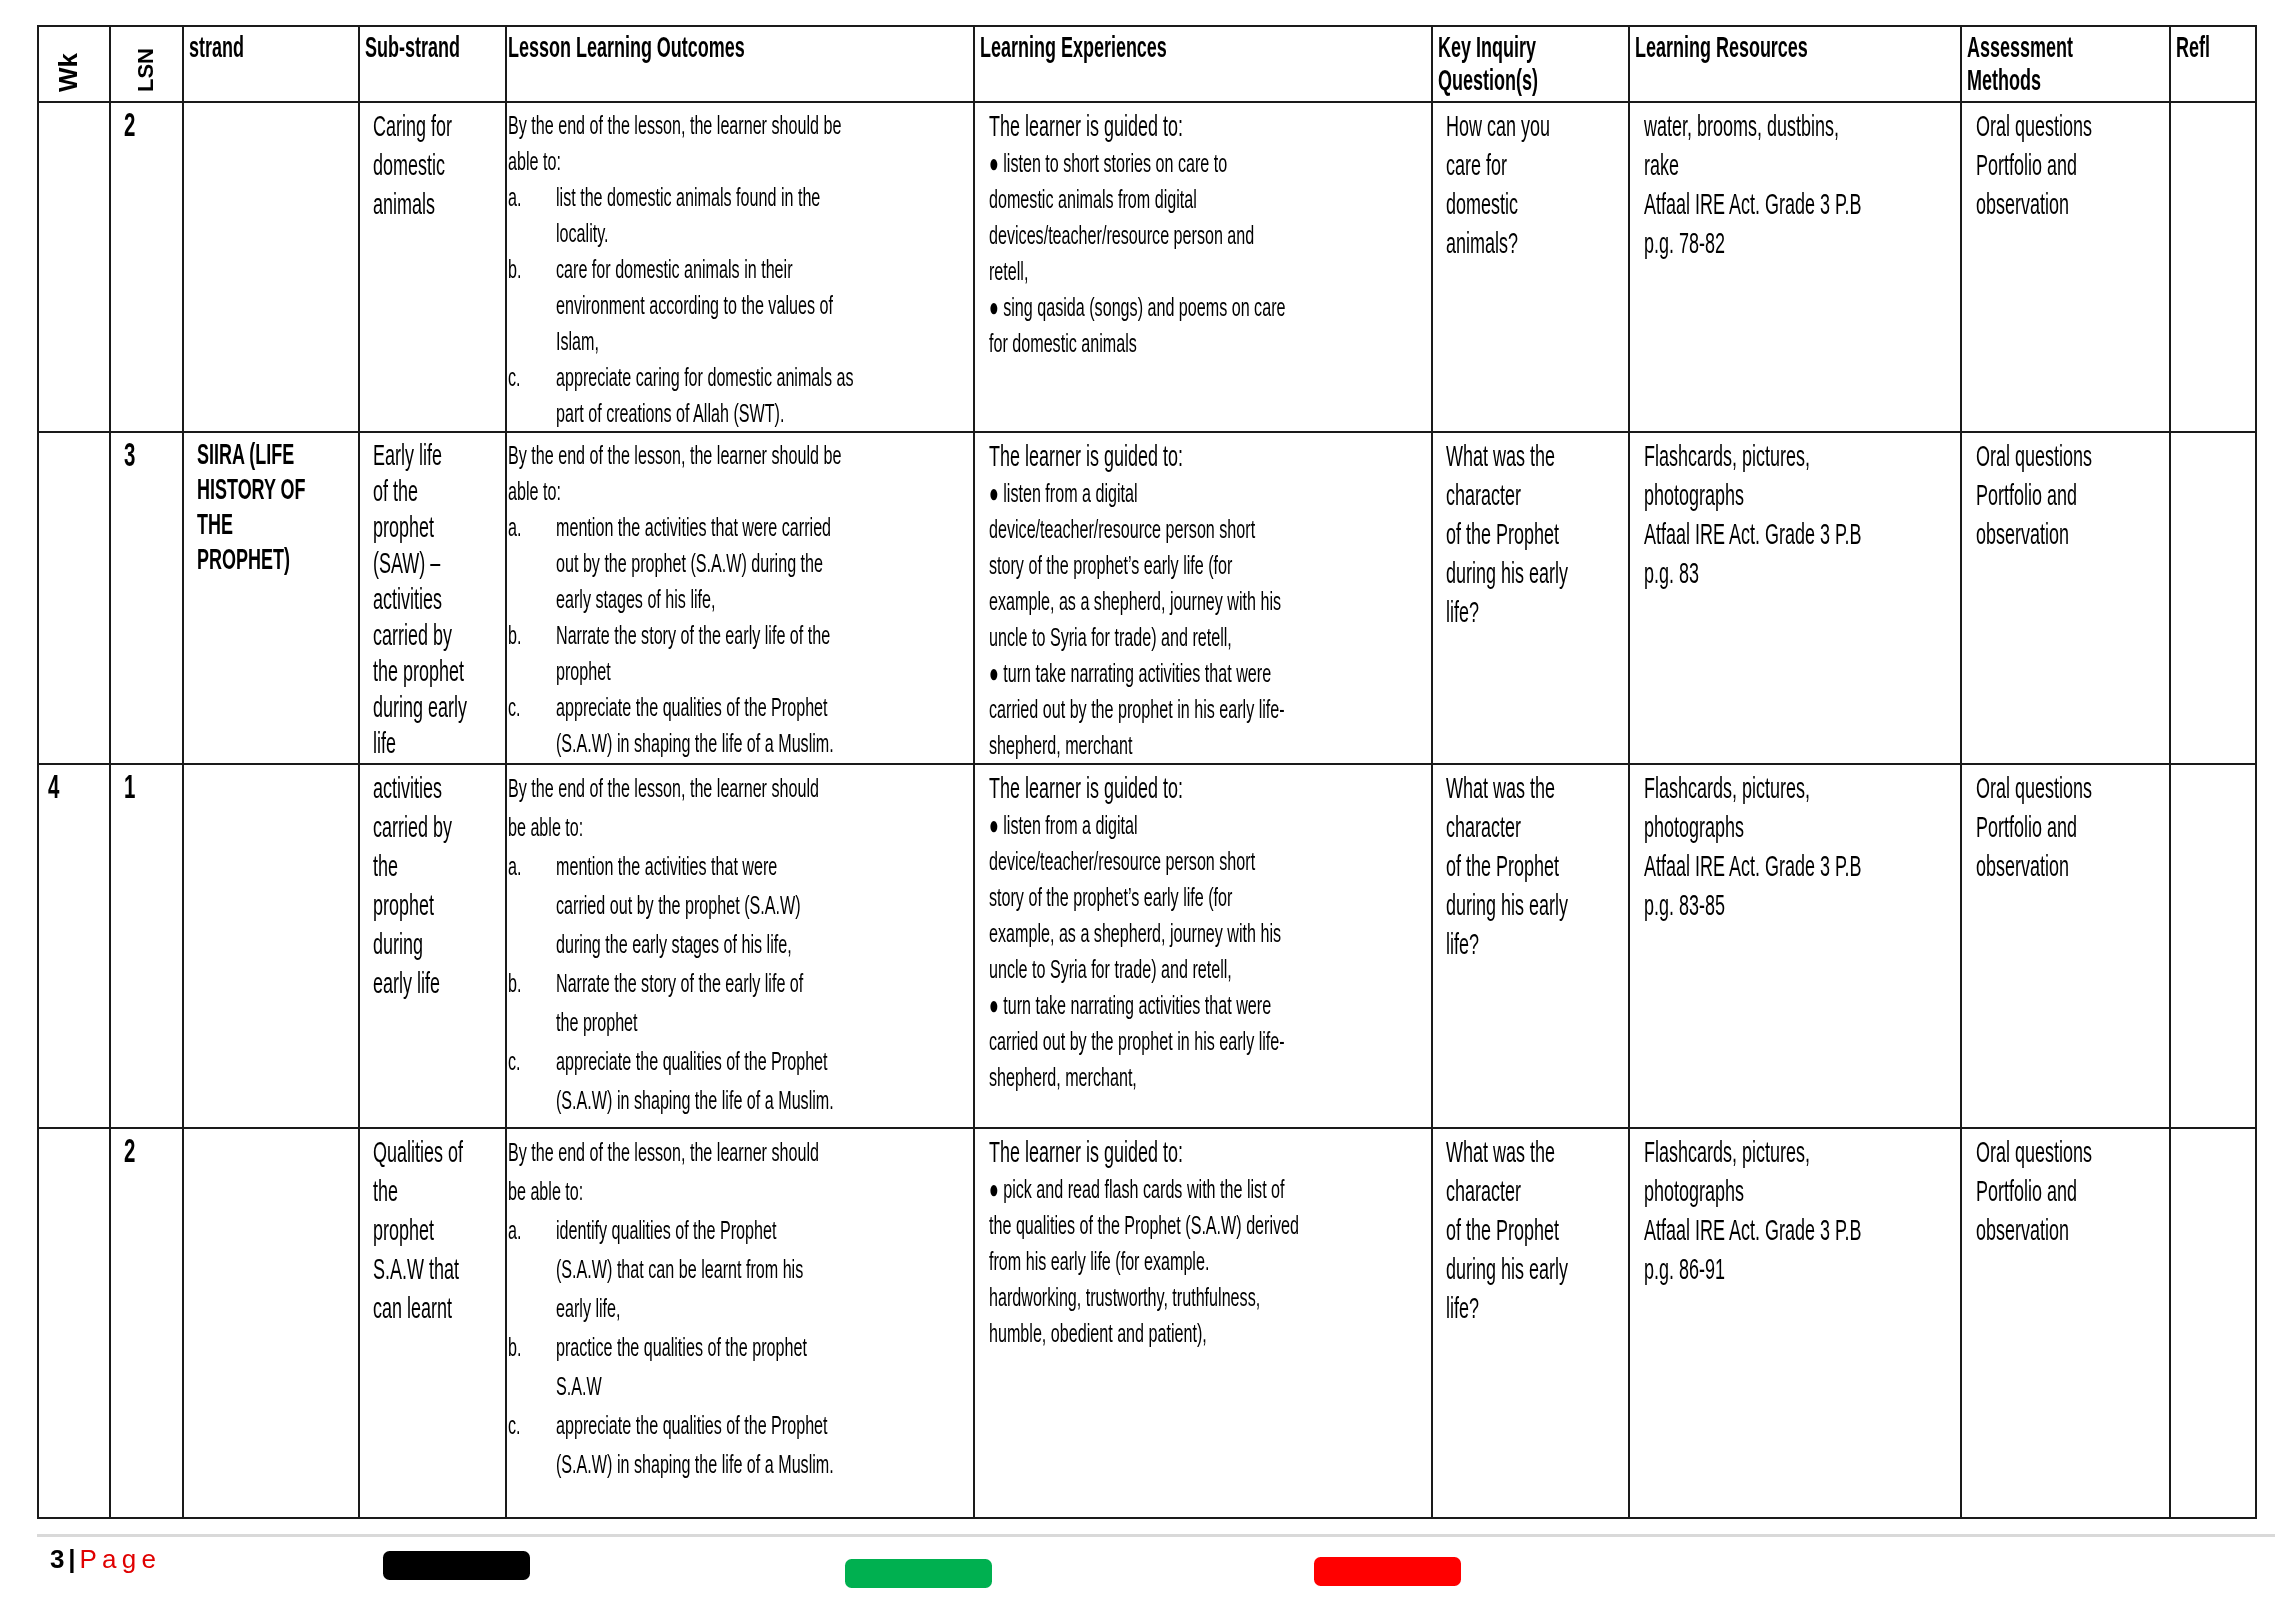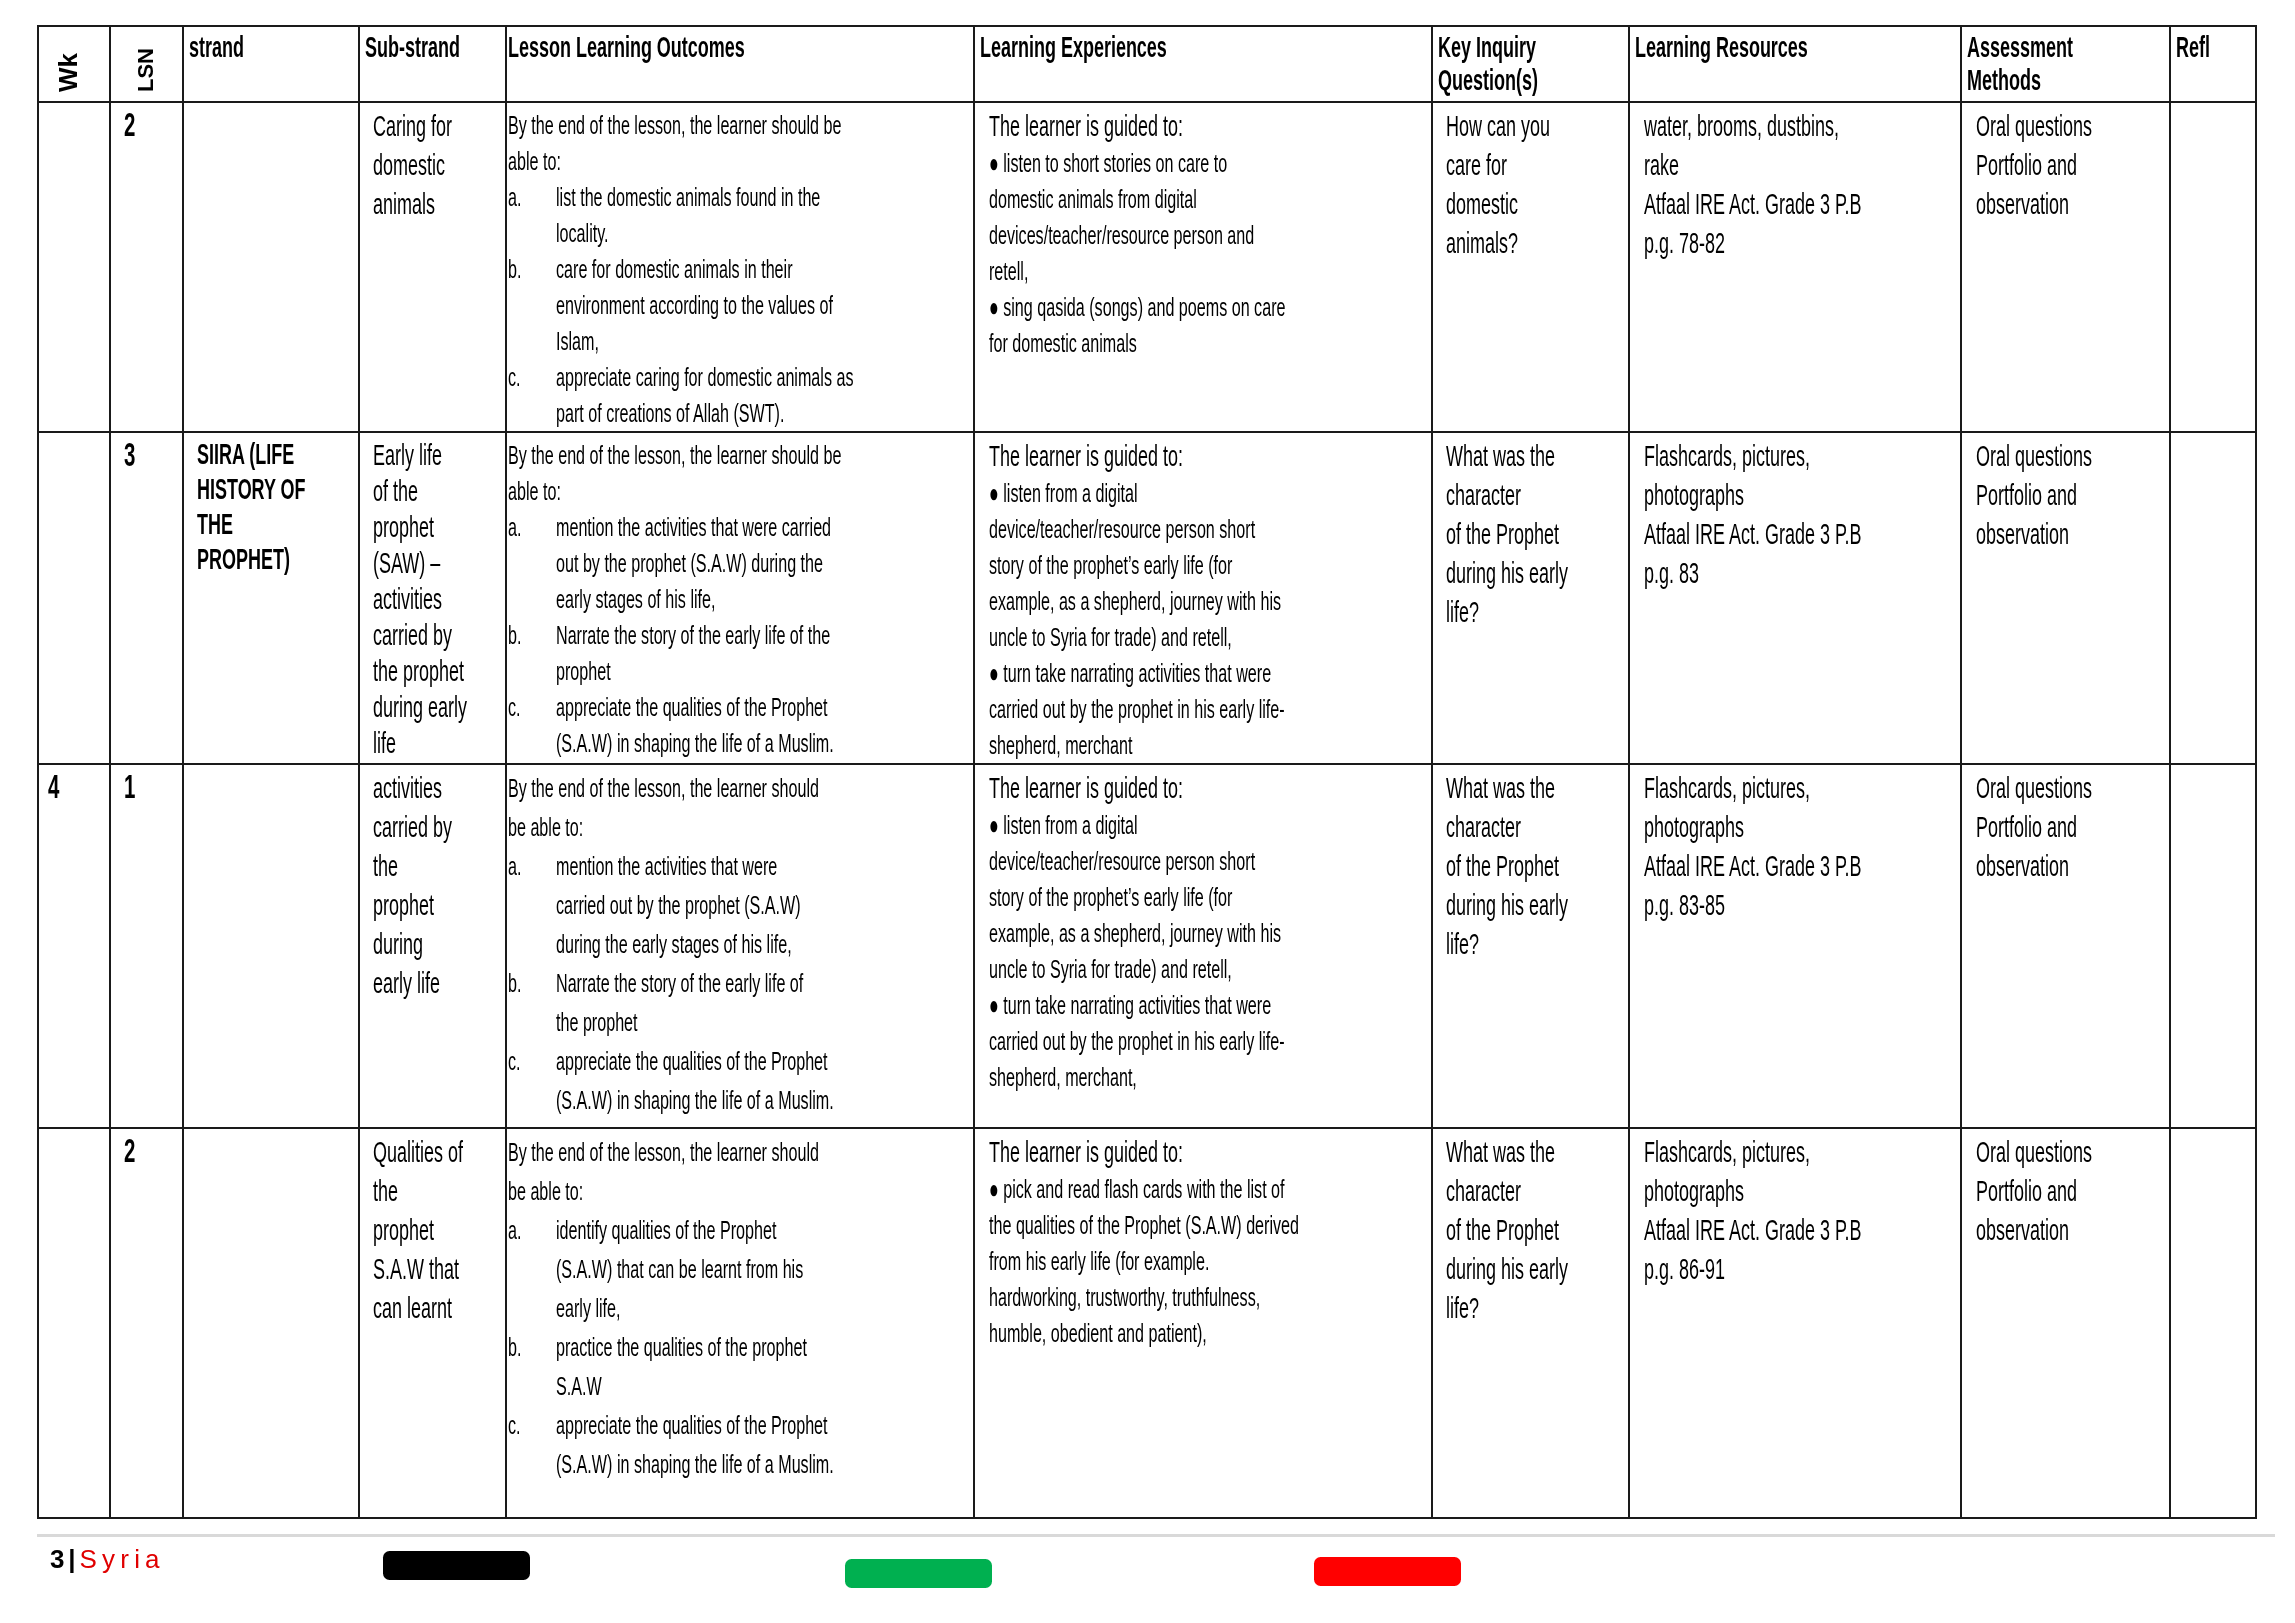--- a/index.html
+++ b/index.html
@@ -375,18 +375,18 @@
         </td>
         <td class="cell">
           <span class="line"></span>
         </td>
       </tr>
     </tbody>
 </table>
 
 <div class="footer-line"></div>
 <div class="pg">
-  <span class="num">3</span><span class="bar">|</span><span class="word">Syria</span>
+  <span class="num">3</span><span class="bar">|</span><span class="word">Page</span>
 </div>
 <div class="pill" id="bar0" style="left: 383px; top: 1551px; width: 147px; background: rgb(0, 0, 0);"></div>
 <div class="pill" id="bar1" style="left: 845px; top: 1559px; width: 147px; background: rgb(0, 176, 80);"></div>
 <div class="pill" id="bar2" style="left: 1314px; top: 1557px; width: 147px; background: rgb(255, 0, 0);"></div>
 
 
 </body></html>

